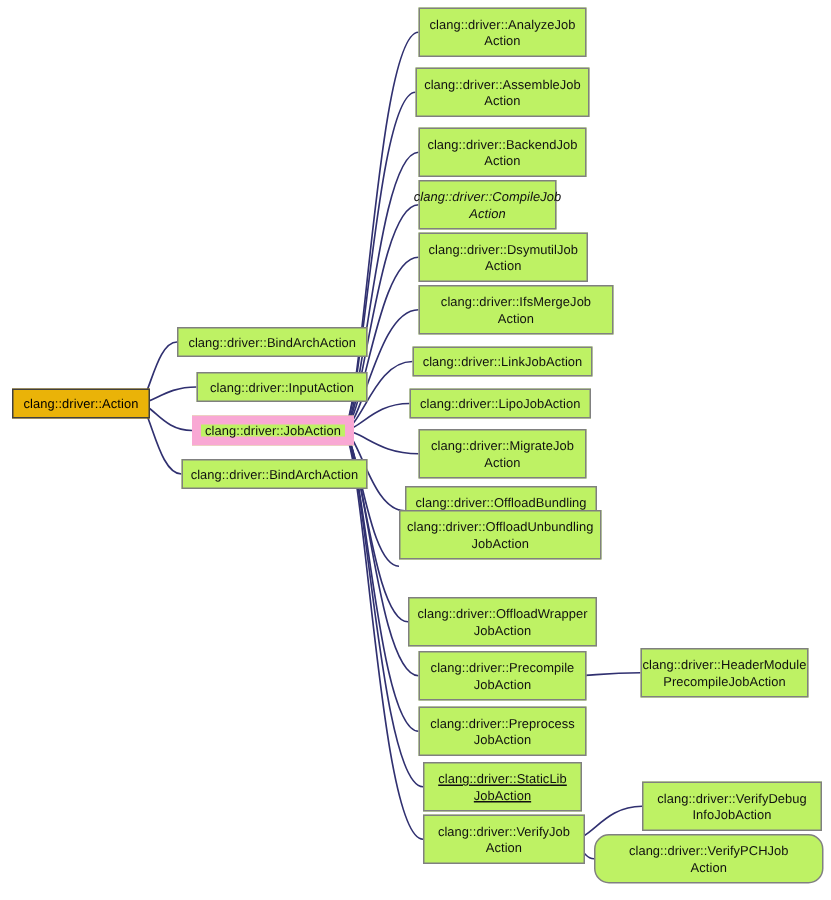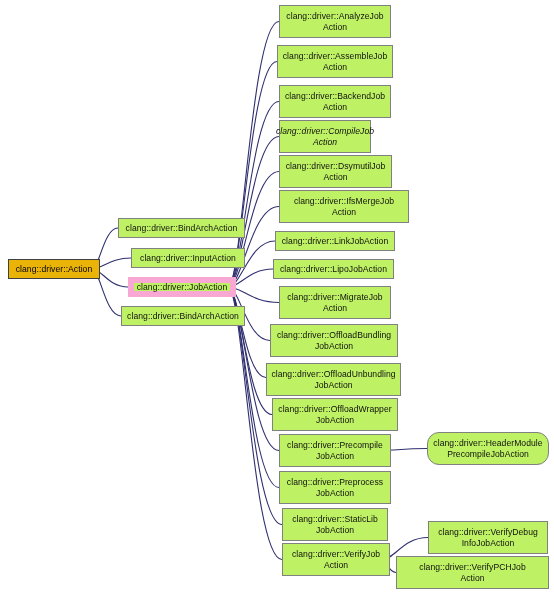--- a/index.html
+++ b/index.html
@@ -183,32 +183,32 @@
       <div class="node" style="left: 279px; top: 155px; width: 113px; height: 33px;">clang::driver::DsymutilJob
 Action</div>
       <div class="node" style="left: 279px; top: 190px; width: 130px; height: 33px;">clang::driver::IfsMergeJob
 Action</div>
       <div class="node" style="left: 275px; top: 231px; width: 120px; height: 20px;">clang::driver::LinkJobAction</div>
       <div class="node" style="left: 273px; top: 259px; width: 121px; height: 20px;">clang::driver::LipoJobAction</div>
       <div class="node" style="left: 279px; top: 286px; width: 112px; height: 33px;">clang::driver::MigrateJob
 Action</div>
       <div class="node" style="left: 270px; top: 324px; width: 128px; height: 33px;">clang::driver::OffloadBundling
 JobAction</div>
-      <div class="node" style="left: 266px; top: 363px; width: 135px; height: 33px;">clang::driver::OffloadUnbundling
+      <div class="node" style="left: 266px; top: 340px; width: 135px; height: 33px;">clang::driver::OffloadUnbundling
 JobAction</div>
       <div class="node" style="left: 272px; top: 398px; width: 126px; height: 33px;">clang::driver::OffloadWrapper
 JobAction</div>
       <div class="node" style="left: 279px; top: 434px; width: 112px; height: 33px;">clang::driver::Precompile
 JobAction</div>
       <div class="node" style="left: 279px; top: 471px; width: 112px; height: 33px;">clang::driver::Preprocess
 JobAction</div>
-      <div class="node" style="left: 282px; top: 508px; width: 106px; height: 33px;">clang::driver::StaticLib
+      <div class="node" style="left: 282px; top: 508px; width: 106px; height: 33px; text-decoration: underline;">clang::driver::StaticLib
 JobAction</div>
       <div class="node" style="left: 282px; top: 543px; width: 108px; height: 33px;">clang::driver::VerifyJob
 Action</div>
-      <div class="node" style="left: 427px; top: 432px; width: 122px; height: 33px; border-radius: 12px;">clang::driver::HeaderModule
+      <div class="node" style="left: 427px; top: 432px; width: 112px; height: 33px;">clang::driver::HeaderModule
 PrecompileJobAction</div>
       <div class="node" style="left: 428px; top: 521px; width: 120px; height: 33px;">clang::driver::VerifyDebug
 InfoJobAction</div>
-      <div class="node" style="left: 396px; top: 556px; width: 153px; height: 33px;">clang::driver::VerifyPCHJob
+      <div class="node" style="left: 396px; top: 556px; width: 153px; height: 33px; border-radius: 10px;">clang::driver::VerifyPCHJob
 Action</div>
     </div>
 </div>
 
 </body></html>

